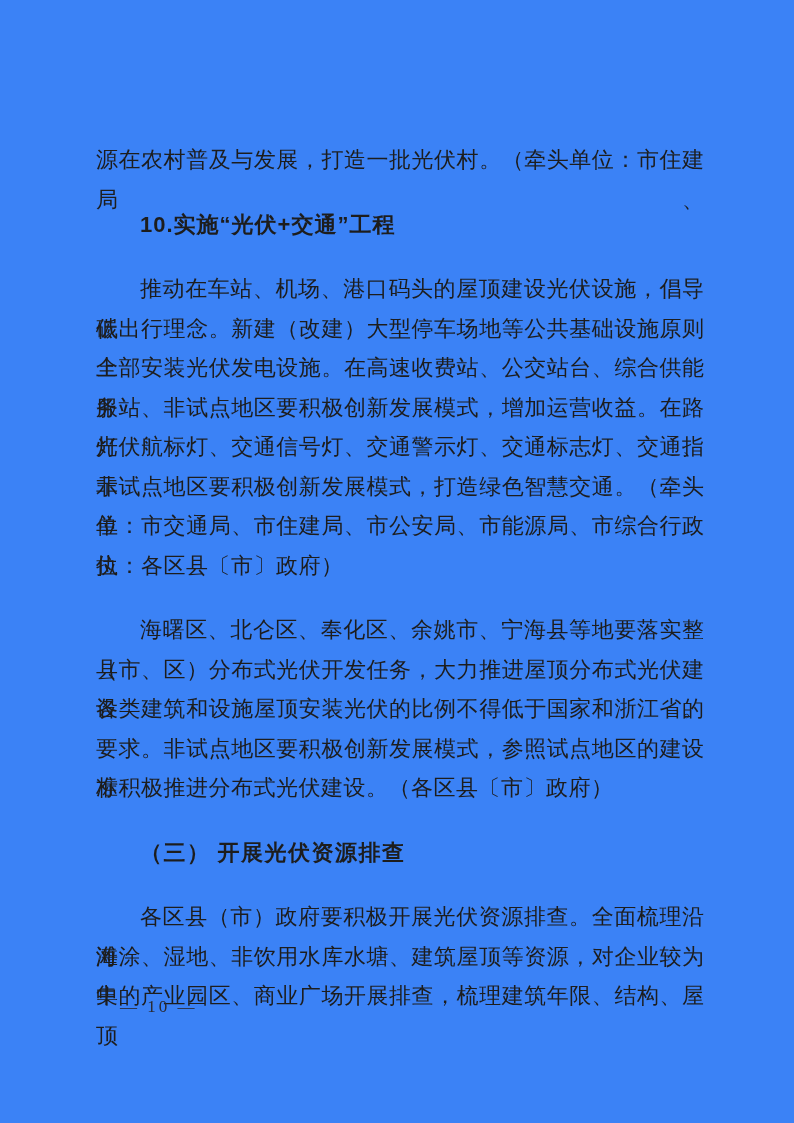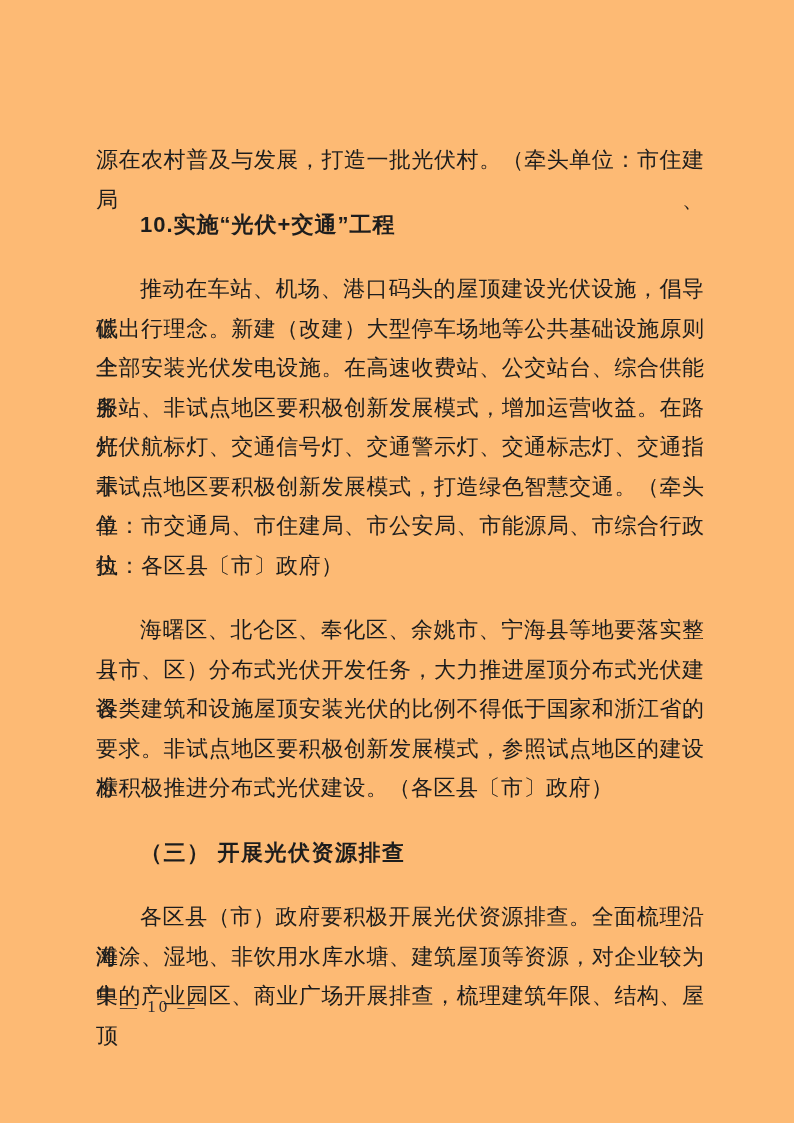--- a/index.html
+++ b/index.html
@@ -4,21 +4,21 @@
 <style>
   html, body {
     margin: 0;
     padding: 0;
     background: #ffffff;
   }
   .page {
     position: relative;
     width: 794px;
     height: 1123px;
-    background: #fdba74;
+    background: #3b82f6;
     font-family: "Liberation Serif", "DejaVu Serif", serif;
     color: #1d1d1d;
     overflow: hidden;
   }
   .content {
     position: absolute;
     left: 96px;
     top: 140px;
     width: 608px;
   }

